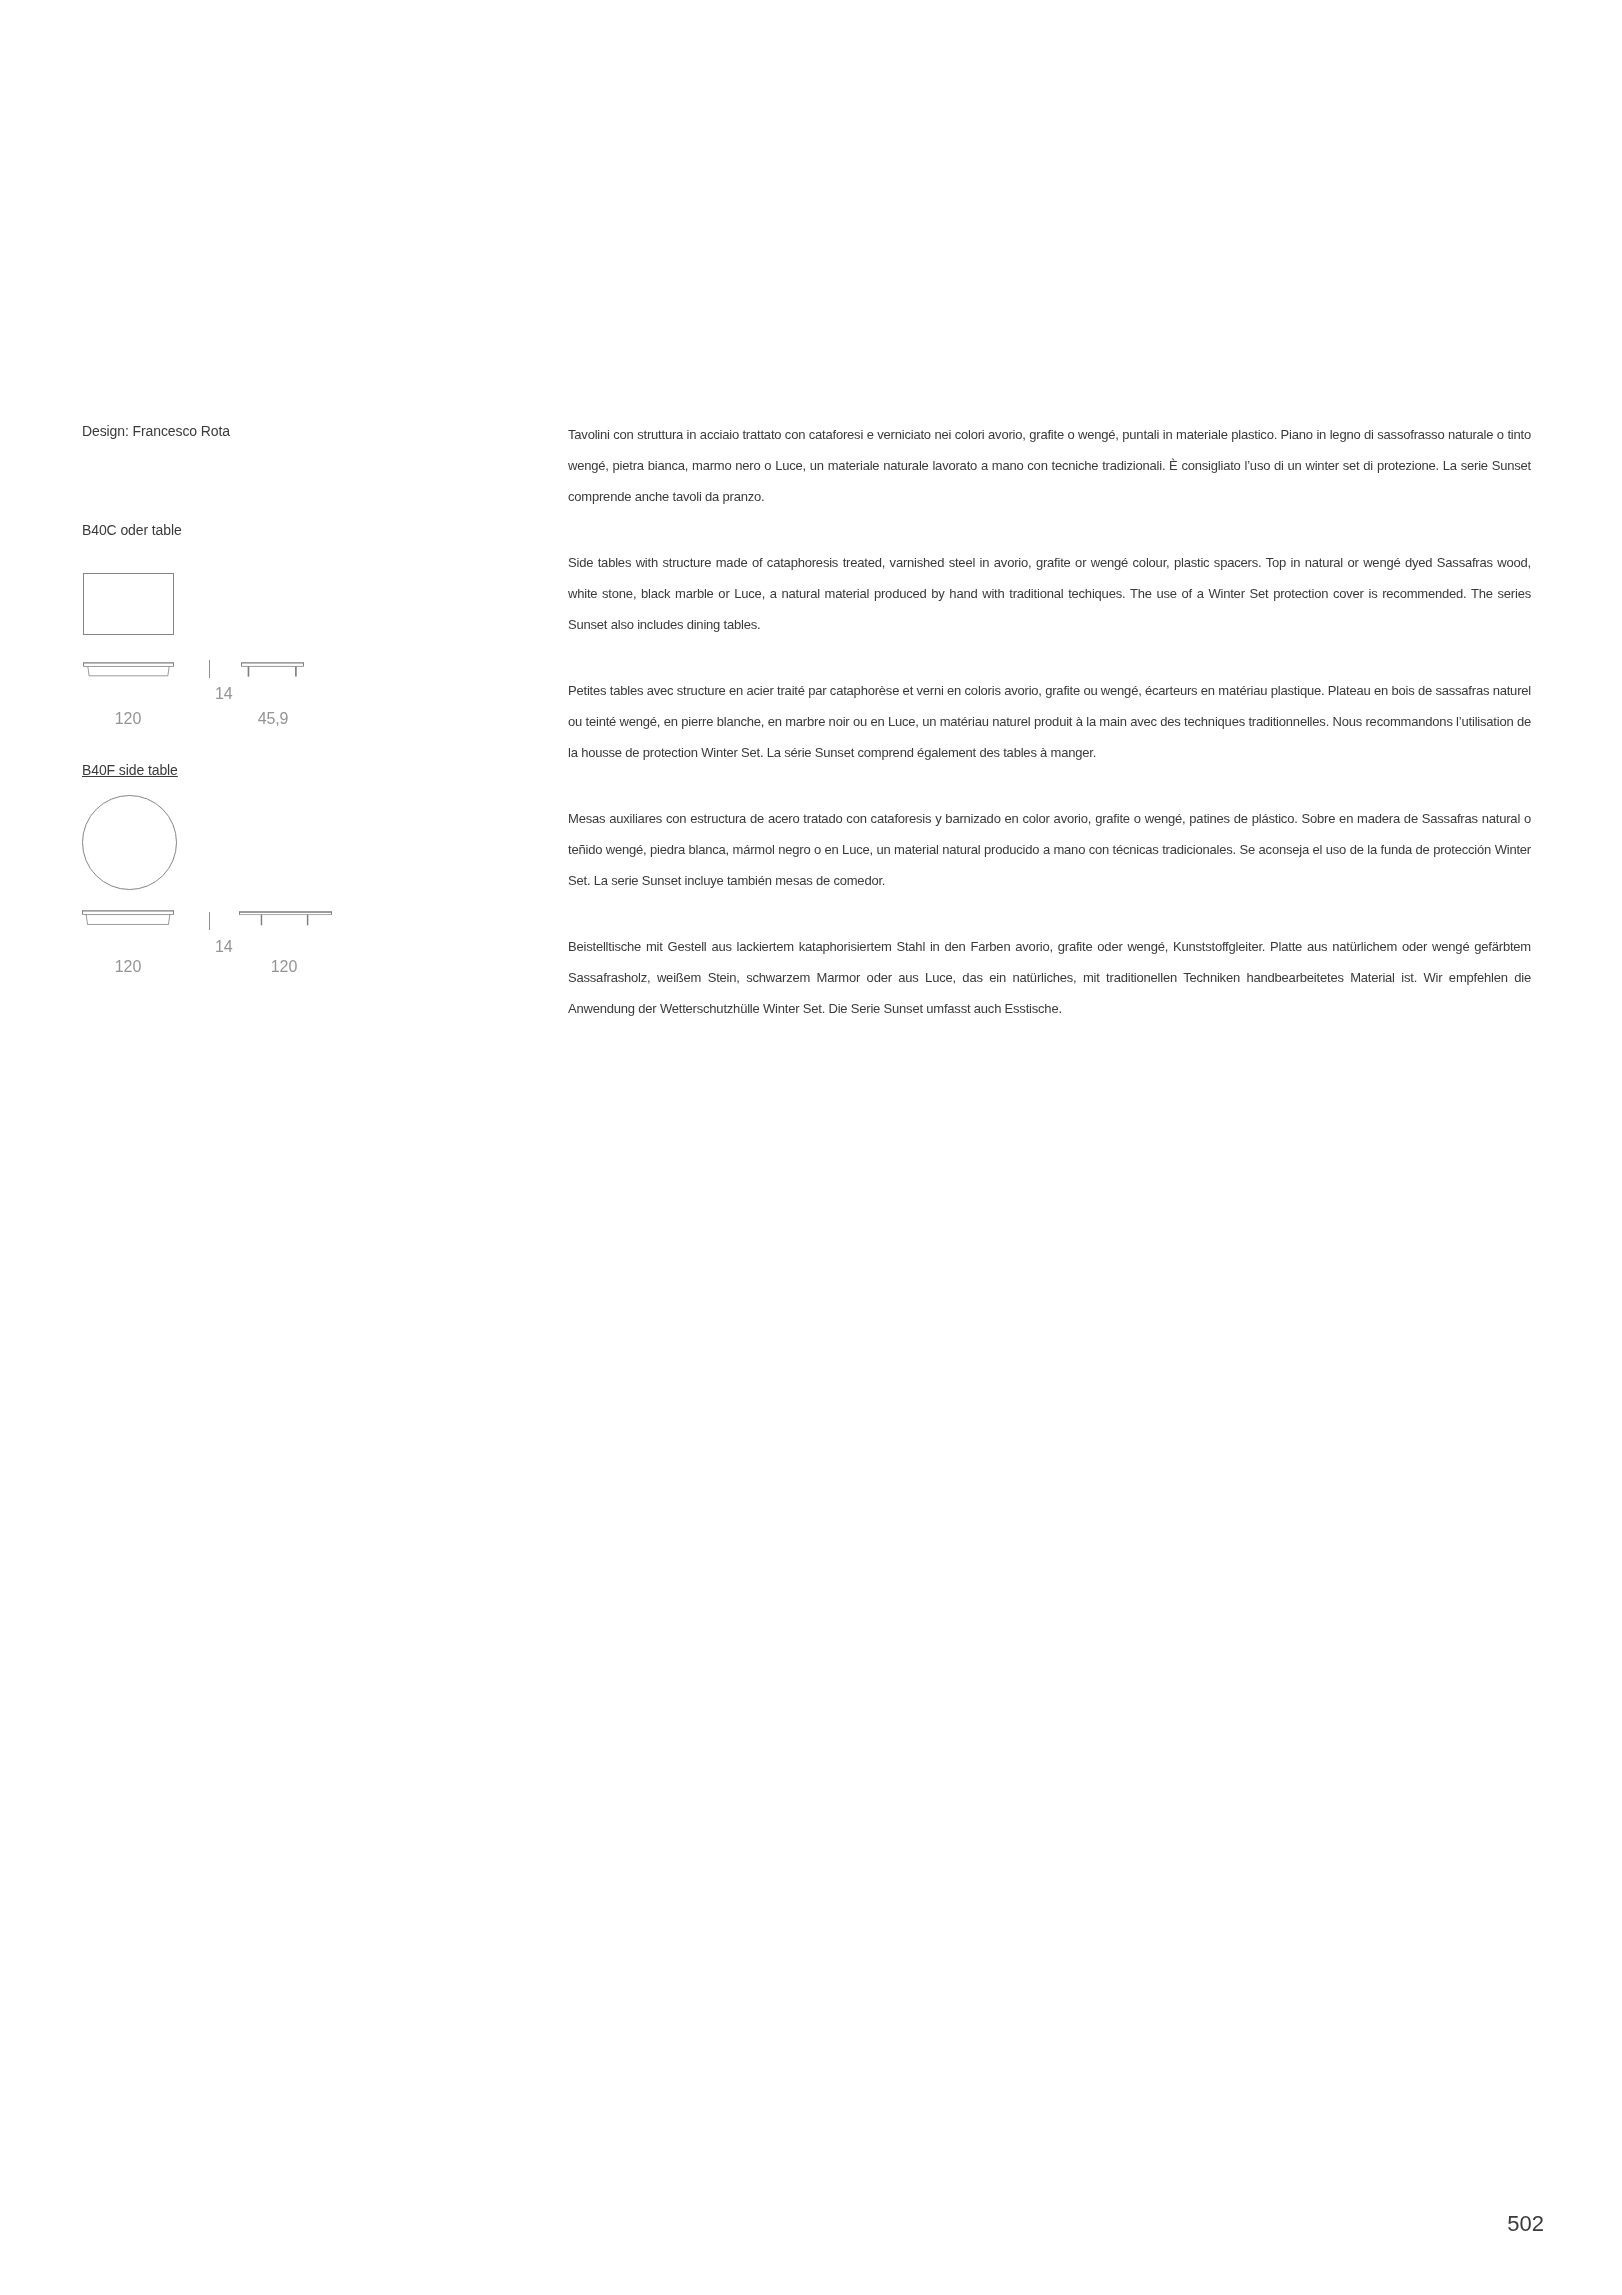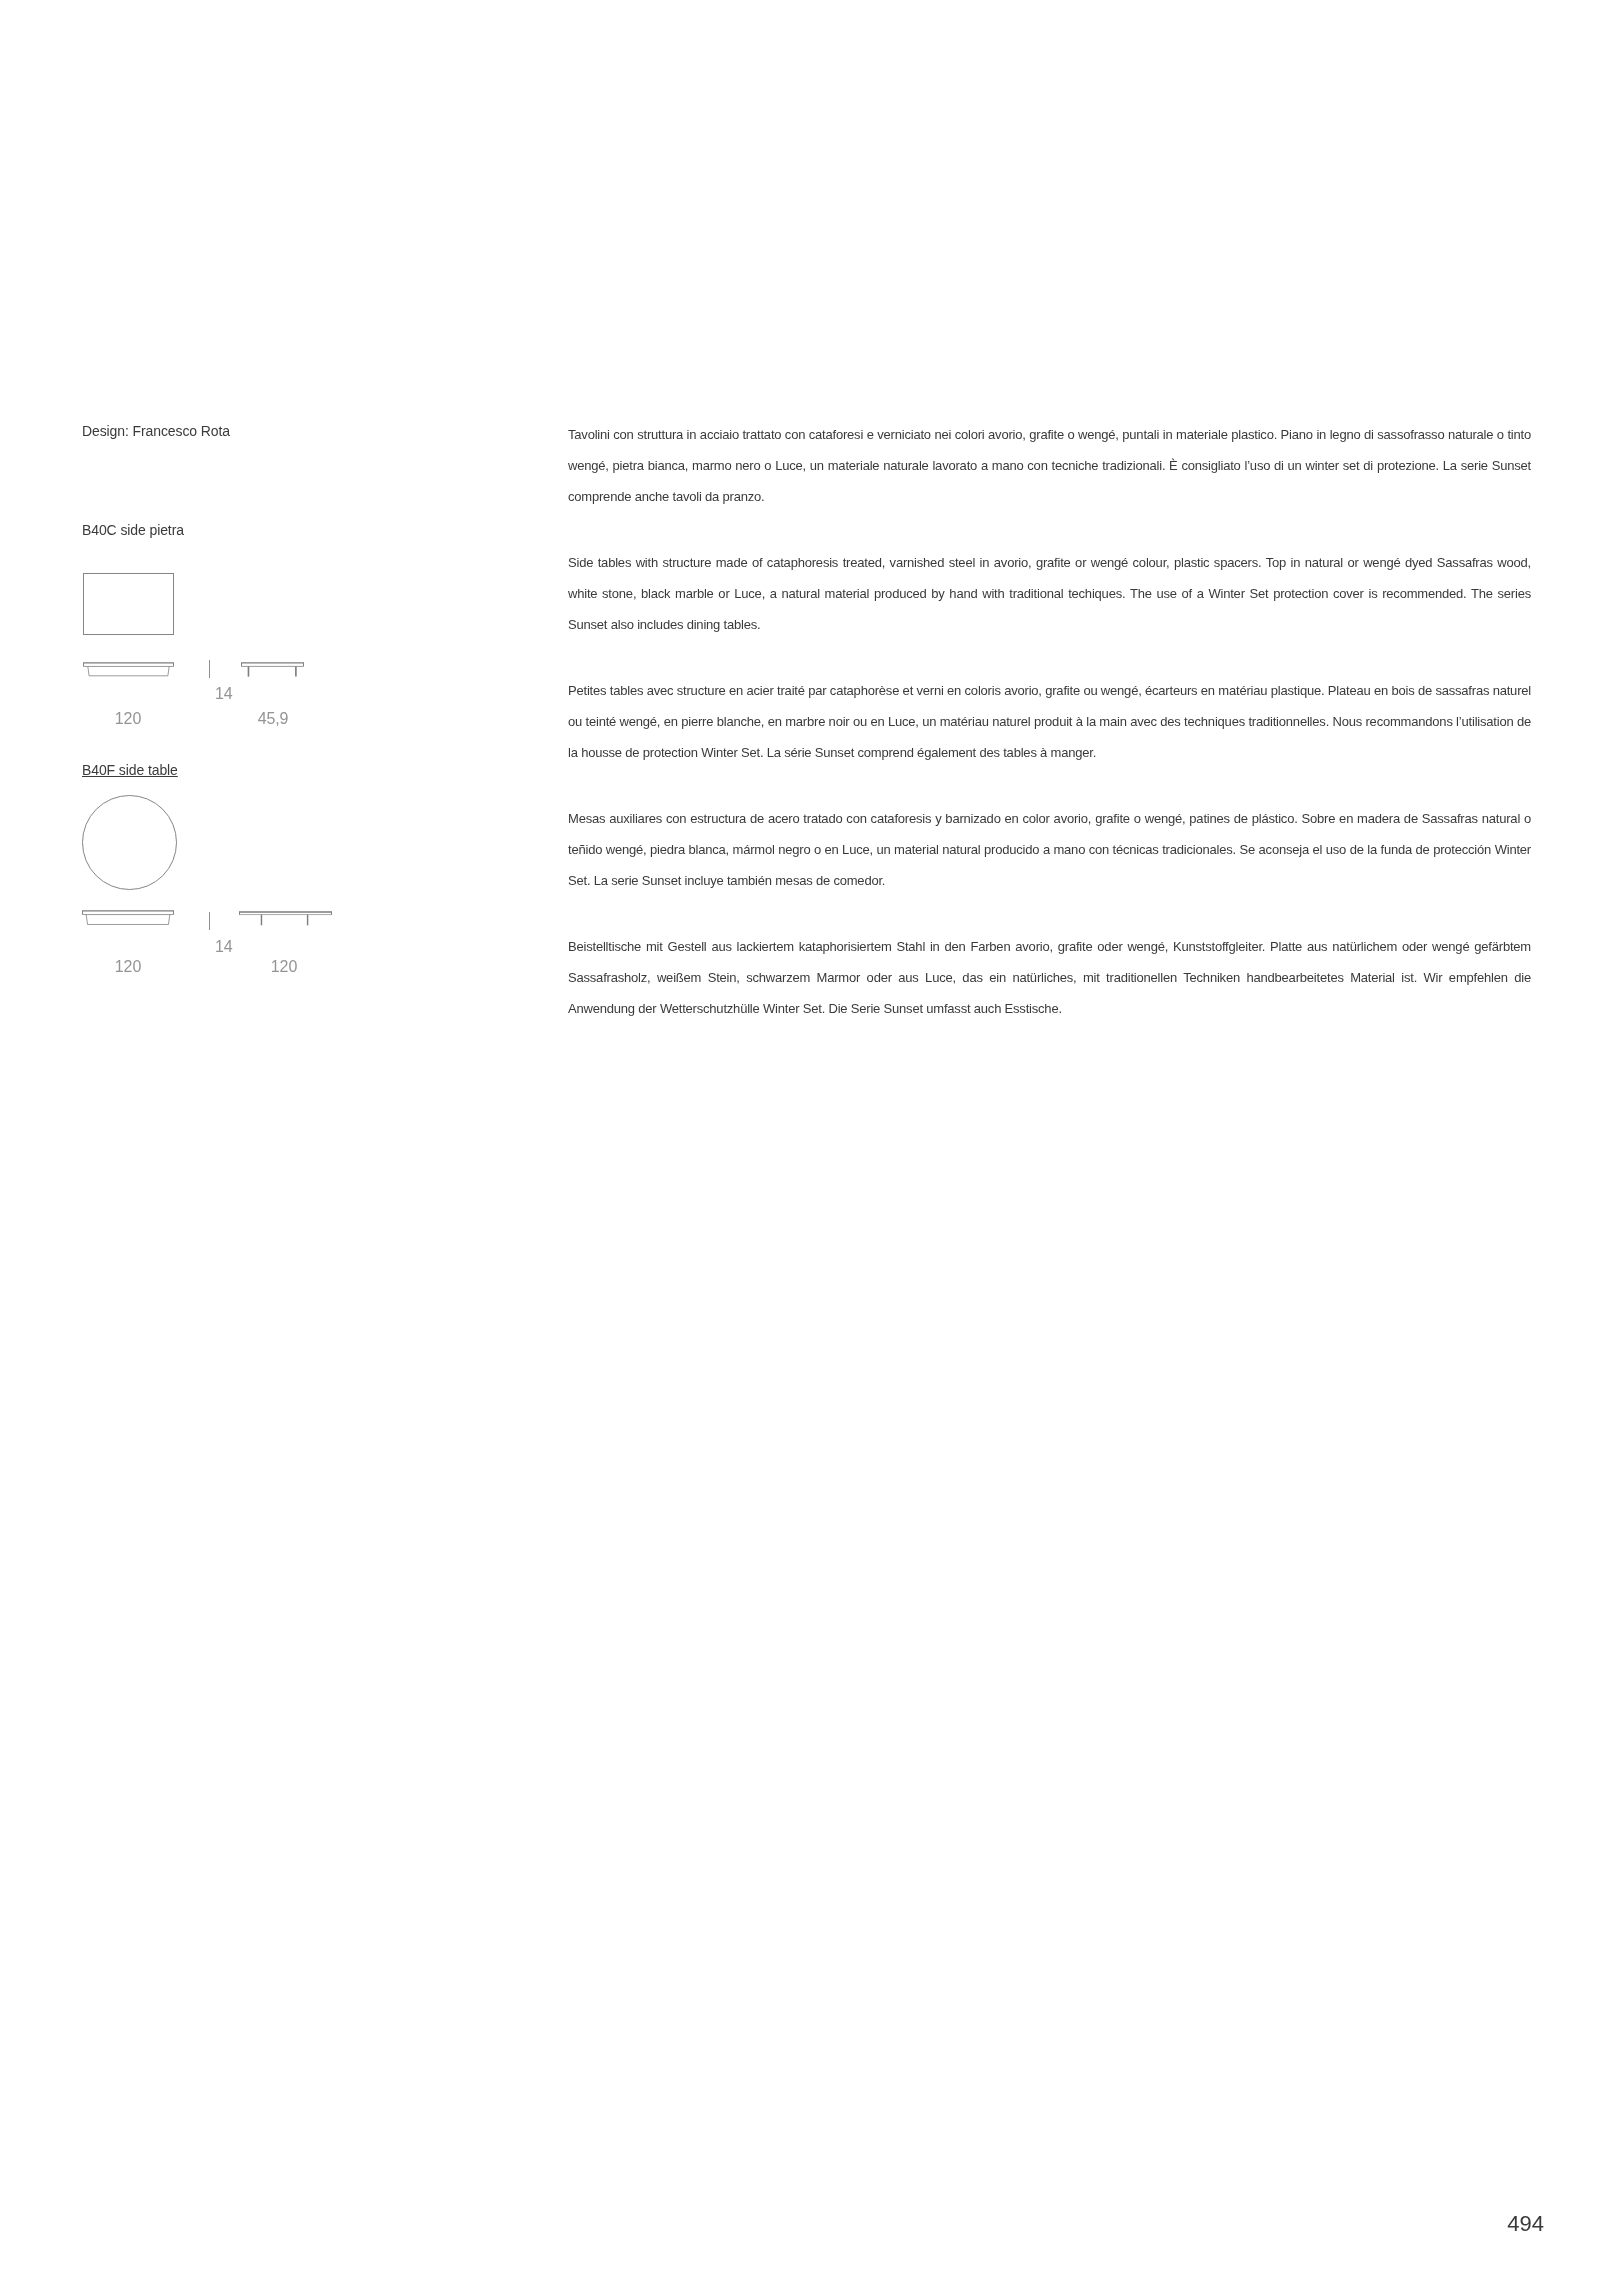--- a/index.html
+++ b/index.html
@@ -79,21 +79,21 @@
 
   svg.drawing { display: block; }
 </style>
 </head>
 <body>
 
 <div class="page">
 
   <div class="abs label" style="left:82px; top:420px;">Design: Francesco Rota</div>
 
-  <div class="abs label" style="left:82px; top:519px;">B40C side pietra</div>
+  <div class="abs label" style="left:82px; top:519px;">B40C oder table</div>
 
   <div class="abs topview-rect" style="left:83px; top:573px; width:91px; height:62px;"></div>
 
   <svg class="abs drawing" style="left:83px; top:662px;" width="91" height="15" viewBox="0 0 141 23">
     <line x1="0.75" y1="1.2" x2="140.25" y2="1.2" stroke="#7d7d7d" stroke-width="2"></line>
     <line x1="0.75" y1="0.5" x2="0.75" y2="6.8" stroke="#7d7d7d" stroke-width="1.5"></line>
     <line x1="140.25" y1="0.5" x2="140.25" y2="6.8" stroke="#7d7d7d" stroke-width="1.5"></line>
     <line x1="0.75" y1="6.8" x2="140.25" y2="6.8" stroke="#7d7d7d" stroke-width="1.2"></line>
     <path d="M7.5,6.8 L9.5,21.3 L131.5,21.3 L133.5,6.8" fill="none" stroke="#7d7d7d" stroke-width="1.2"></path>
   </svg>
@@ -141,16 +141,16 @@
   <div class="abs dim centered" style="left:284px; top:930px;">120</div>
 
   <div class="descriptions">
     <p class="para">Tavolini con struttura in acciaio trattato con cataforesi e verniciato nei colori avorio, grafite o wengé, puntali in materiale plastico. Piano in legno di sassofrasso naturale o tinto wengé, pietra bianca, marmo nero o Luce, un materiale naturale lavorato a mano con tecniche tradizionali. È consigliato l’uso di un winter set di protezione. La serie Sunset comprende anche tavoli da pranzo.</p>
     <p class="para">Side tables with structure made of cataphoresis treated, varnished steel in avorio, grafite or wengé colour, plastic spacers. Top in natural or wengé dyed Sassafras wood, white stone, black marble or Luce, a natural material produced by hand with traditional techiques. The use of a Winter Set protection cover is recommended. The series Sunset also includes dining tables.</p>
     <p class="para">Petites tables avec structure en acier traité par cataphorèse et verni en coloris avorio, grafite ou wengé, écarteurs en matériau plastique. Plateau en bois de sassafras naturel ou teinté wengé, en pierre blanche, en marbre noir ou en Luce, un matériau naturel produit à la main avec des techniques traditionnelles. Nous recommandons l’utilisation de la housse de protection Winter Set. La série Sunset comprend également des tables à manger.</p>
     <p class="para">Mesas auxiliares con estructura de acero tratado con cataforesis y barnizado en color avorio, grafite o wengé, patines de plástico. Sobre en madera de Sassafras natural o teñido wengé, piedra blanca, mármol negro o en Luce, un material natural producido a mano con técnicas tradicionales. Se aconseja el uso de la funda de protección Winter Set. La serie Sunset incluye también mesas de comedor.</p>
     <p class="para">Beistelltische mit Gestell aus lackiertem kataphorisiertem Stahl in den Farben avorio, grafite oder wengé, Kunststoffgleiter. Platte aus natürlichem oder wengé gefärbtem Sassafrasholz, weißem Stein, schwarzem Marmor oder aus Luce, das ein natürliches, mit traditionellen Techniken handbearbeitetes Material ist. Wir empfehlen die Anwendung der Wetterschutzhülle Winter Set. Die Serie Sunset umfasst auch Esstische.</p>
   </div>
 
-  <div class="abs page-number" style="right:78px; top:2211px;">494</div>
+  <div class="abs page-number" style="right:78px; top:2211px;">502</div>
 
 </div>
 
 
 </body></html>

